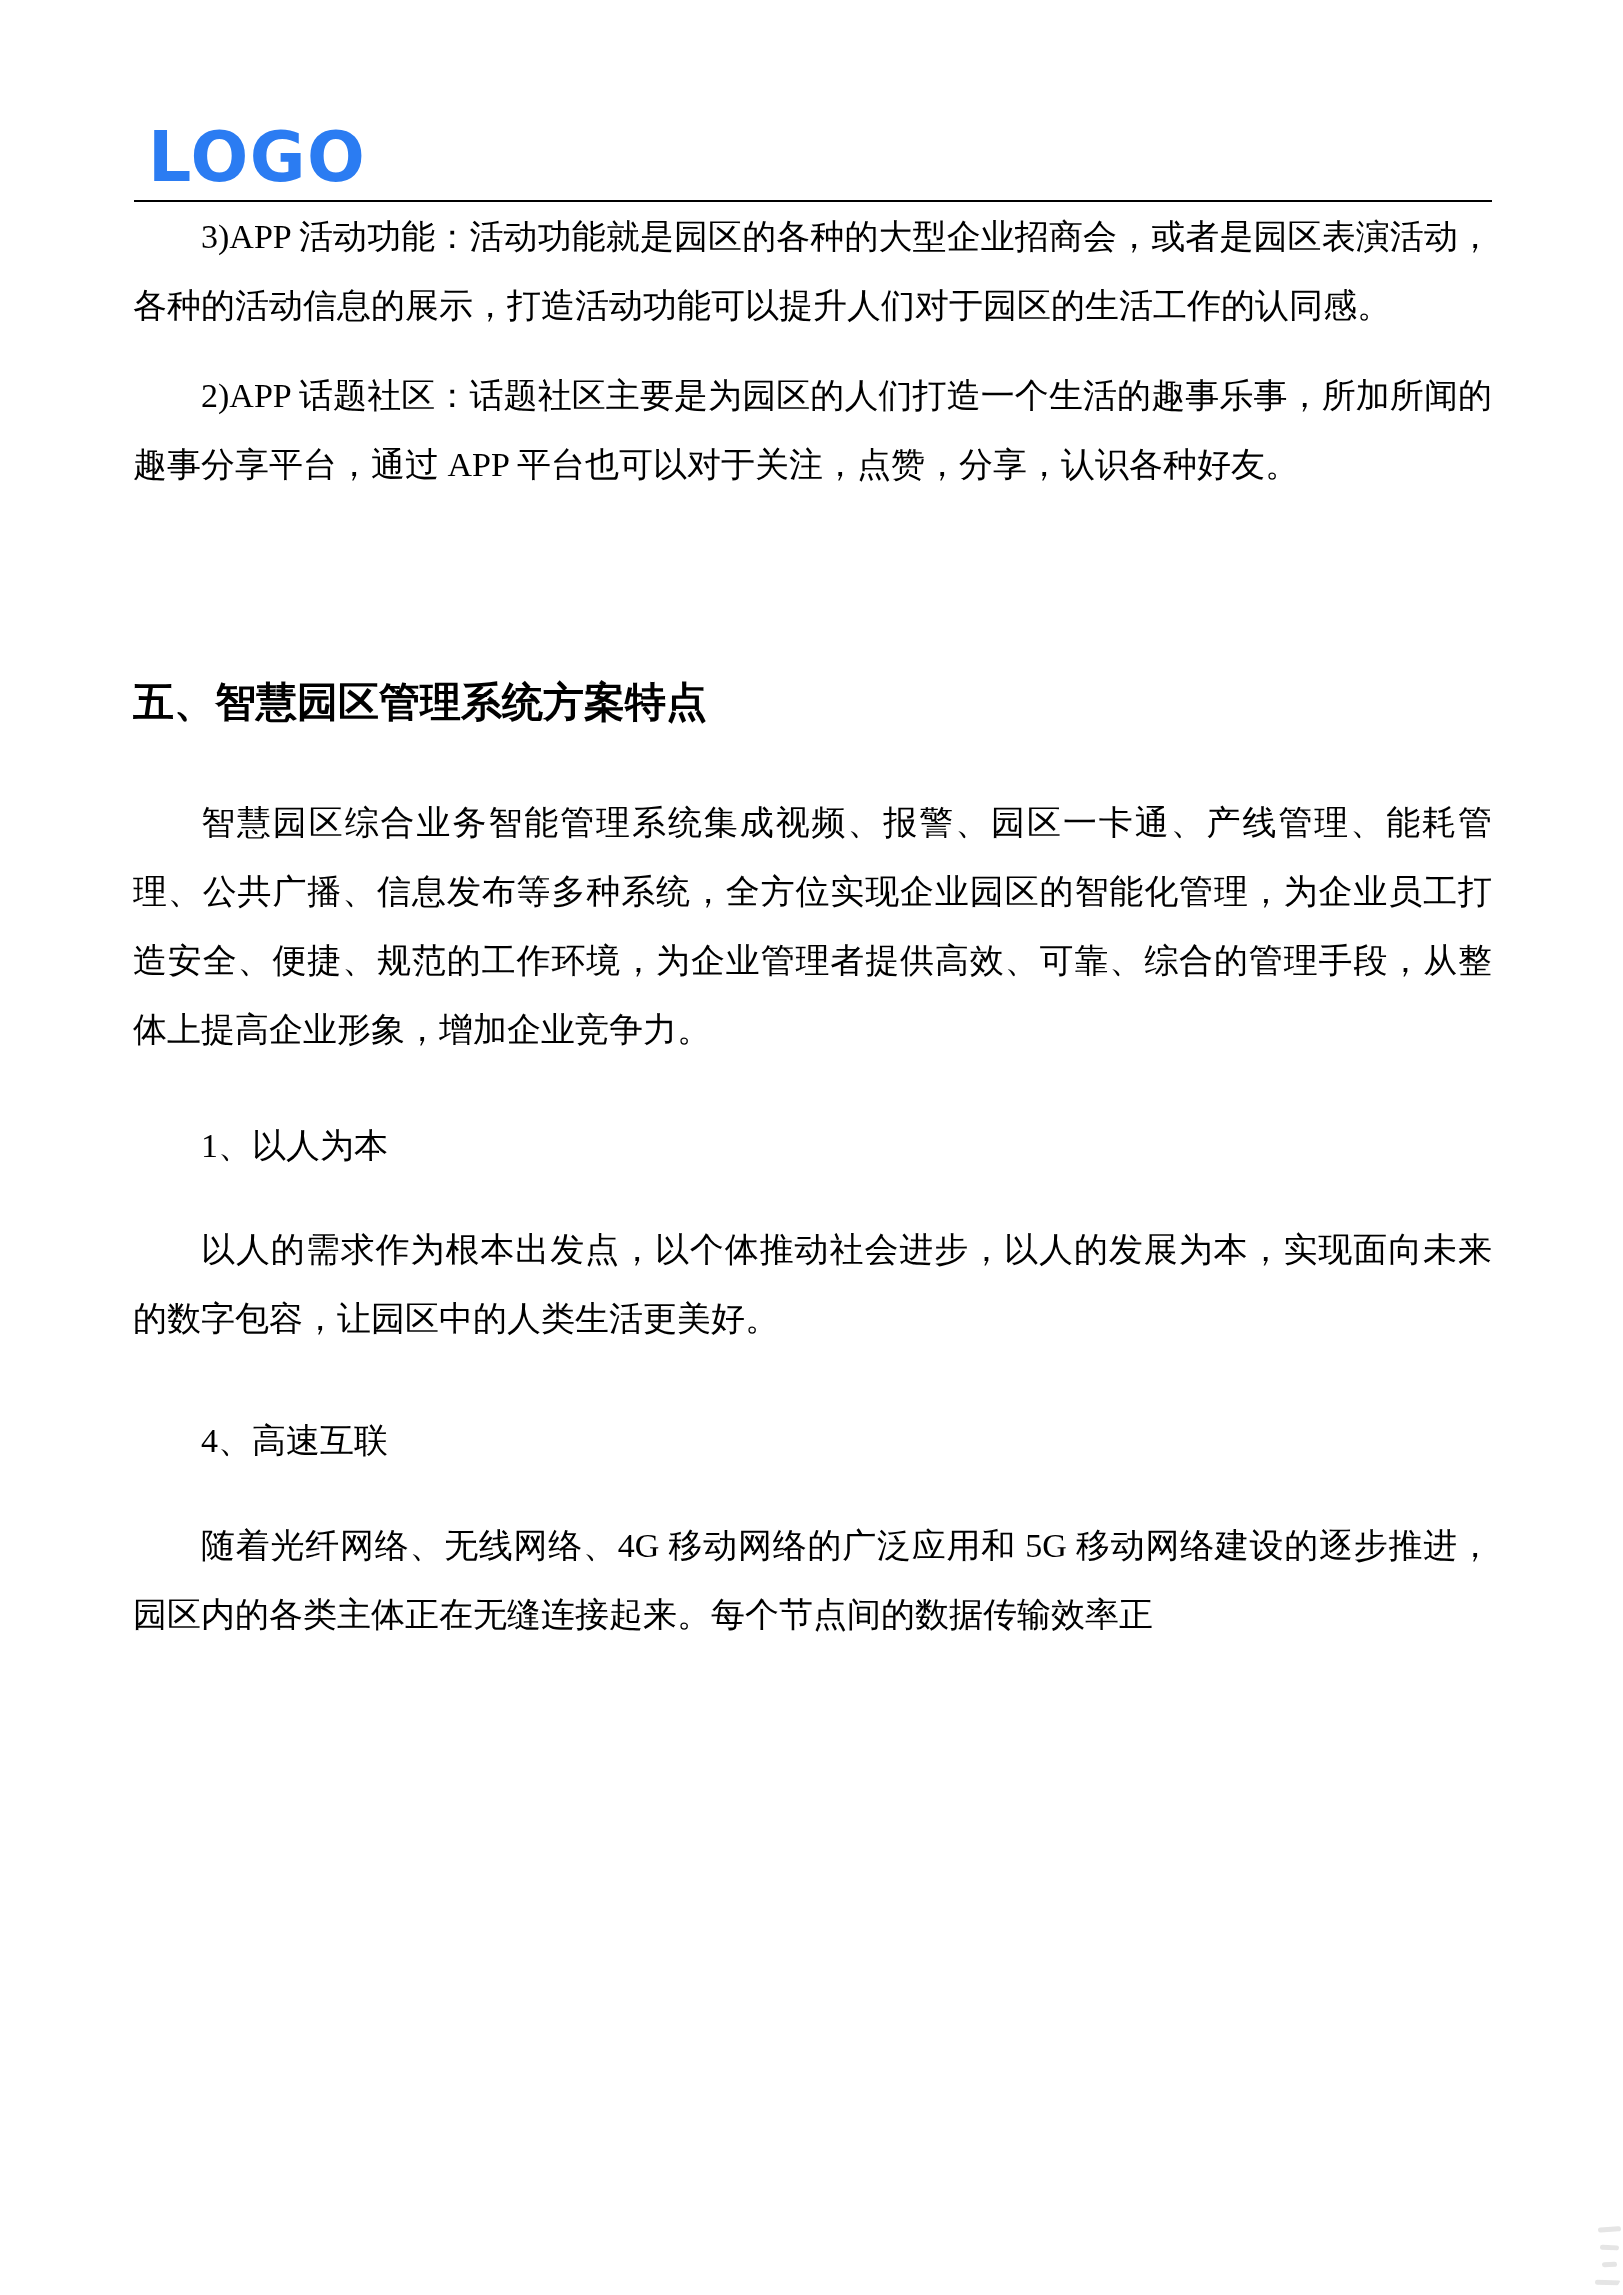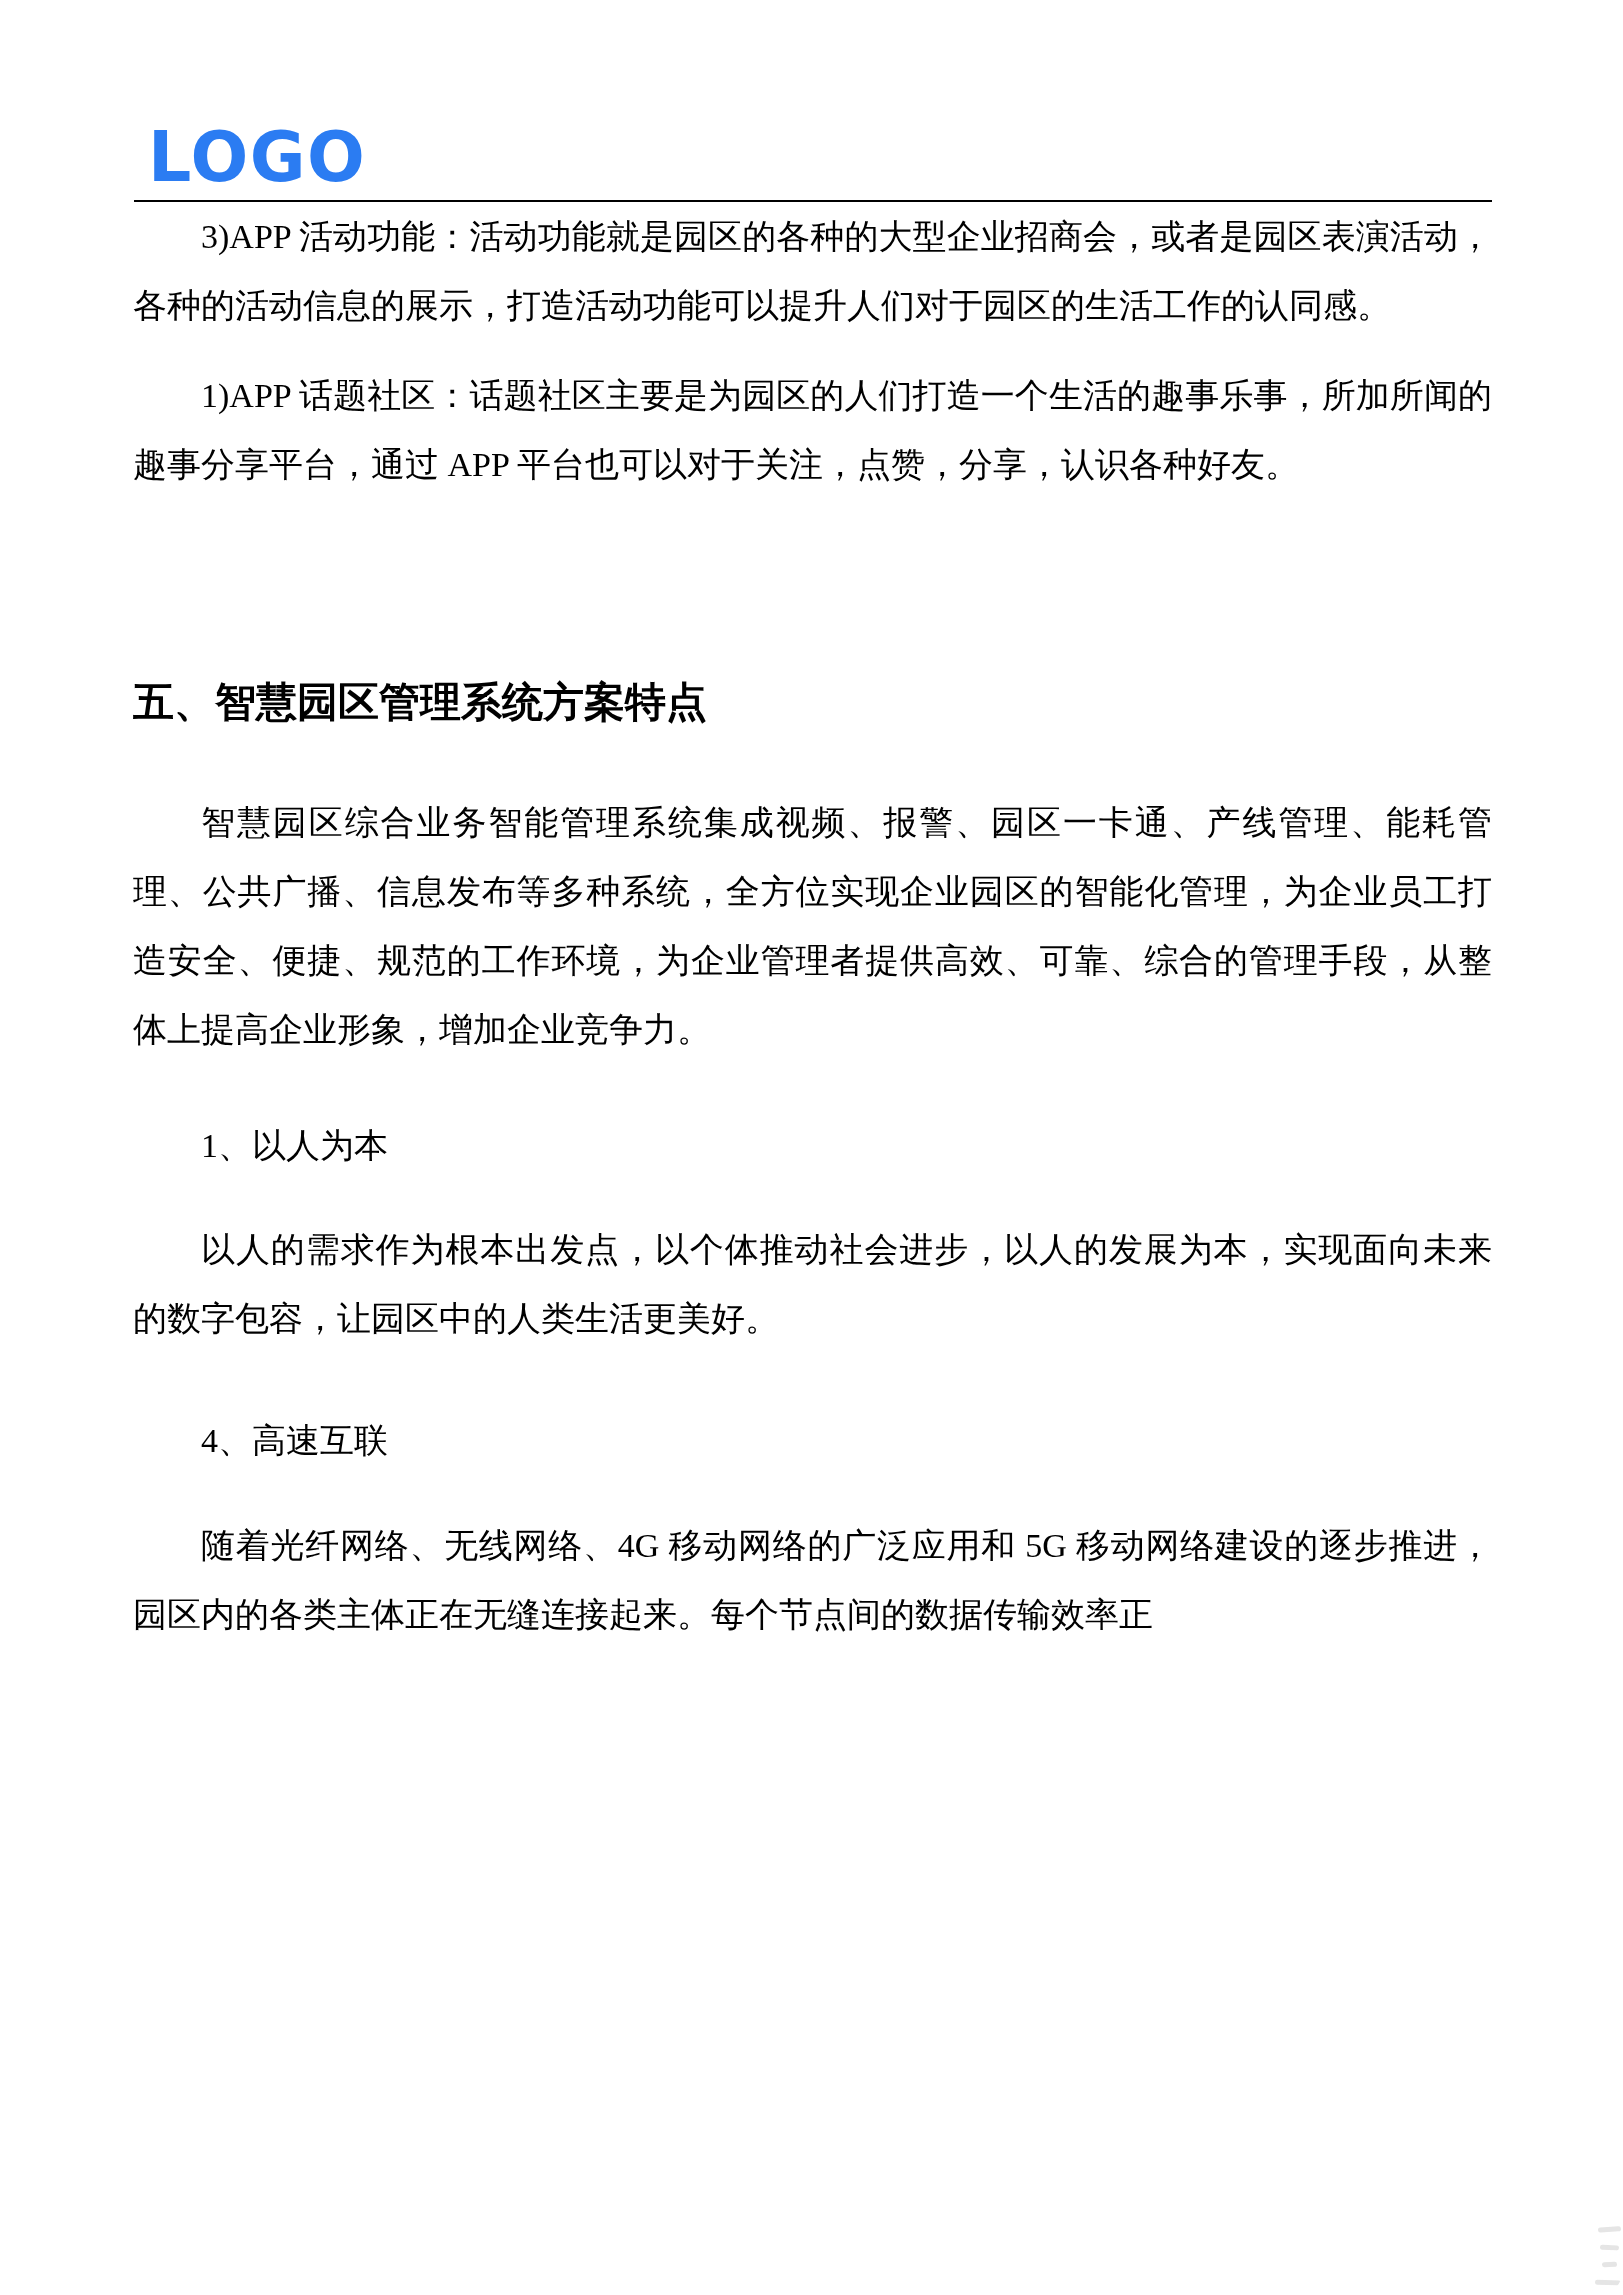--- a/index.html
+++ b/index.html
@@ -93,21 +93,21 @@
   <div class="logo-row">
     <span class="logo">LOGO</span>
   </div>
 
   <div class="header-divider"></div>
 
   <div class="content">
 
     <p class="para p1">3)APP 活动功能：活动功能就是园区的各种的大型企业招商会，或者是园区表演活动，各种的活动信息的展示，打造活动功能可以提升人们对于园区的生活工作的认同感。</p>
 
-    <p class="para p2">1)APP 话题社区：话题社区主要是为园区的人们打造一个生活的趣事乐事，所加所闻的趣事分享平台，通过 APP 平台也可以对于关注，点赞，分享，认识各种好友。</p>
+    <p class="para p2">2)APP 话题社区：话题社区主要是为园区的人们打造一个生活的趣事乐事，所加所闻的趣事分享平台，通过 APP 平台也可以对于关注，点赞，分享，认识各种好友。</p>
 
     <h1 class="section-heading">五、智慧园区管理系统方案特点</h1>
 
     <p class="para p3">智慧园区综合业务智能管理系统集成视频、报警、园区一卡通、产线管理、能耗管理、公共广播、信息发布等多种系统，全方位实现企业园区的智能化管理，为企业员工打造安全、便捷、规范的工作环境，为企业管理者提供高效、可靠、综合的管理手段，从整体上提高企业形象，增加企业竞争力。</p>
 
     <p class="subheading s1">1、以人为本</p>
 
     <p class="para p4">以人的需求作为根本出发点，以个体推动社会进步，以人的发展为本，实现面向未来的数字包容，让园区中的人类生活更美好。</p>
 
     <p class="subheading s2">4、高速互联</p>

